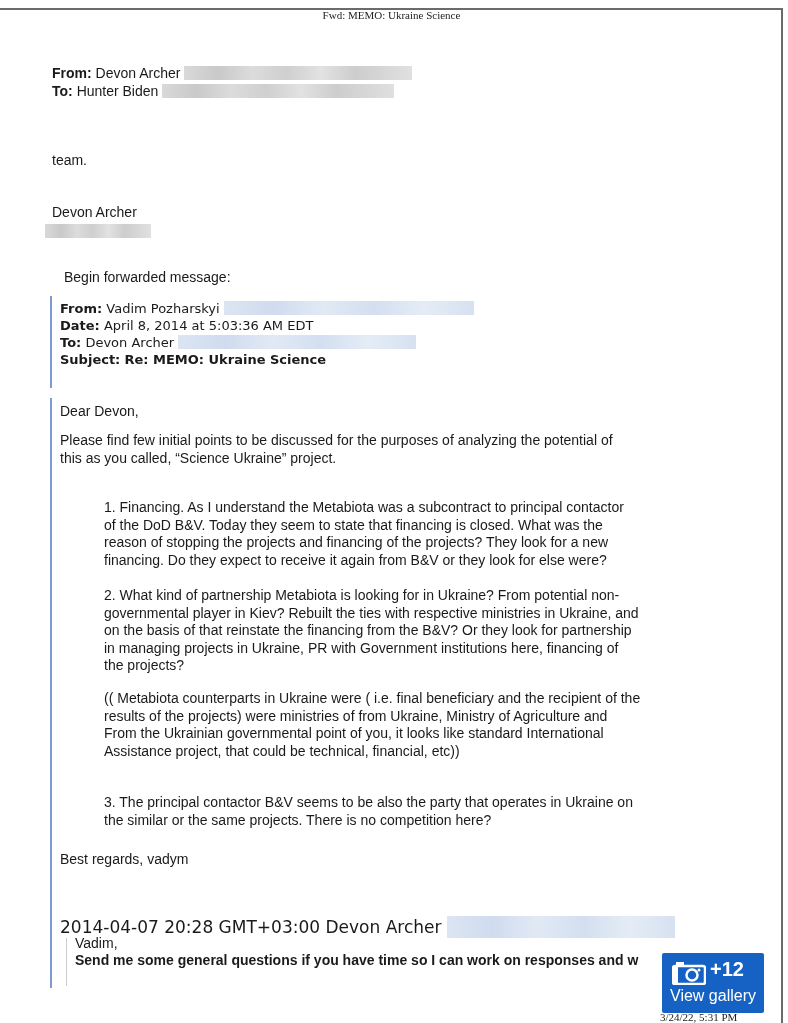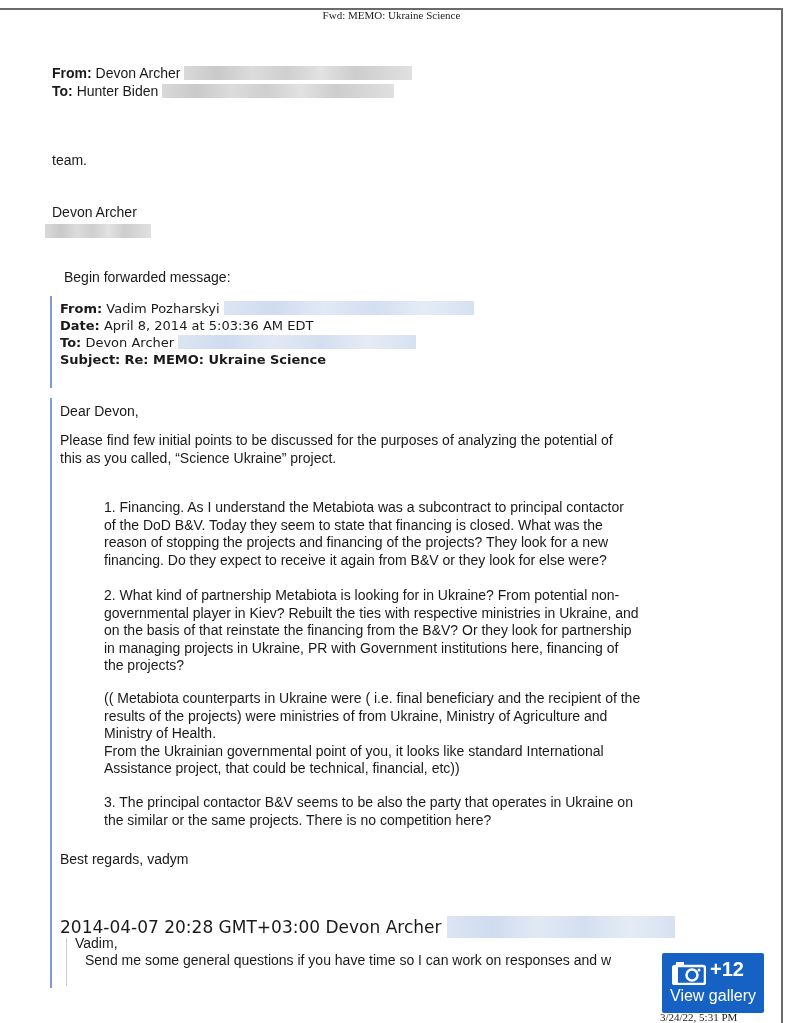--- a/index.html
+++ b/index.html
@@ -70,36 +70,35 @@
   <div>2.   What kind of partnership Metabiota is looking for in Ukraine? From potential non-</div>
   <div>governmental player in Kiev? Rebuilt the ties with respective ministries in Ukraine, and</div>
   <div>on the basis of that reinstate the financing from the B&amp;V? Or they look for partnership</div>
   <div>in managing  projects in Ukraine, PR with Government institutions here, financing of</div>
   <div>the projects?</div>
 </div>
 
 <div class="indent" style="top:669px;">
   <div>(( Metabiota counterparts in Ukraine were ( i.e. final beneficiary and the recipient of the</div>
   <div>results of the projects) were ministries of from Ukraine, Ministry of Agriculture and</div>
-  <div>Ministry of Health.</div>
   <div>From the Ukrainian governmental point of you, it looks like standard International</div>
   <div>Assistance project, that could be technical, financial, etc))</div>
 </div>
 
 <div class="indent" style="top:773px;">
   <div>3.   The principal contactor B&amp;V seems to be also the party that operates in Ukraine on</div>
   <div>the similar or the same projects. There is no competition here?</div>
 </div>
 
 <div class="body-block" style="top:851px;">Best regards, vadym</div>
 
 <div class="mono-line" style="left:60px;top:916px;"><span>2014-04-07 20:28 GMT+03:00 Devon Archer</span> <span class="redact blue" style="width:228px;height:22px;vertical-align:-5px;"></span></div>
 <div class="inner-quote"></div>
 <div class="body-block" style="left:75px;top:935px;">Vadim,</div>
-<div class="body-block" style="left:85px;top:952px;white-space:nowrap;">Send me some general questions if you have time so I can work on responses and w</div>
+<div class="body-block" style="left:75px;top:952px;white-space:nowrap;font-weight:bold;">Send me some general questions if you have time so I can work on responses and w</div>
 
 <div class="gallery">
   <svg class="cam" viewBox="0 0 34 24">
     <rect x="1" y="5" width="32" height="18" rx="2" fill="none" stroke="#fff" stroke-width="2.5"></rect>
     <rect x="4" y="1" width="8" height="5" fill="#fff"></rect>
     <rect x="1" y="5" width="5" height="18" fill="#fff"></rect>
     <circle cx="20" cy="14" r="5.5" fill="none" stroke="#fff" stroke-width="2.5"></circle>
     <circle cx="27" cy="9" r="1.5" fill="#fff"></circle>
   </svg>
   <span class="count">+12</span>

